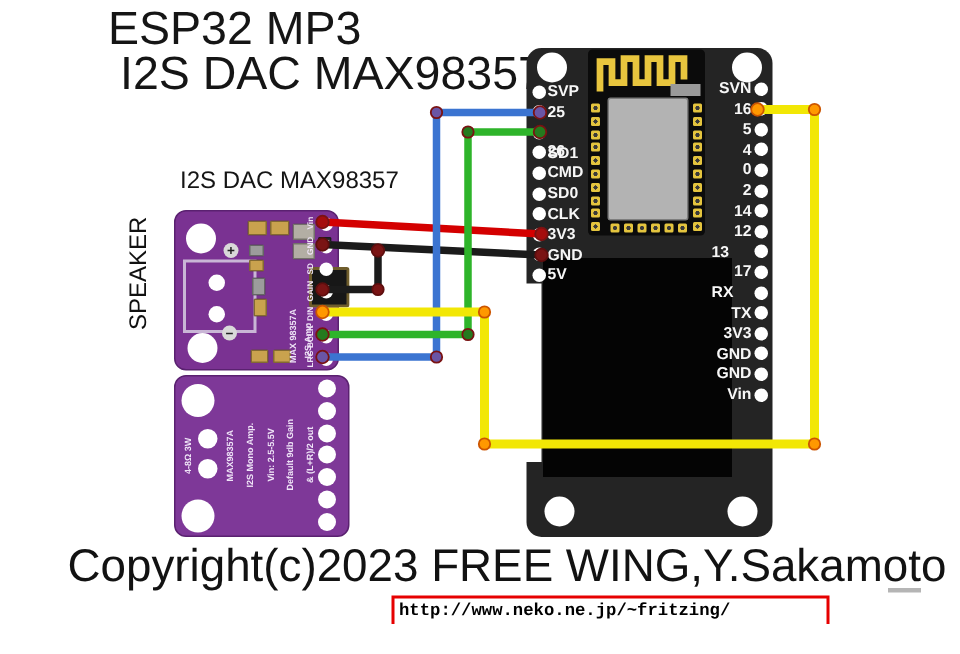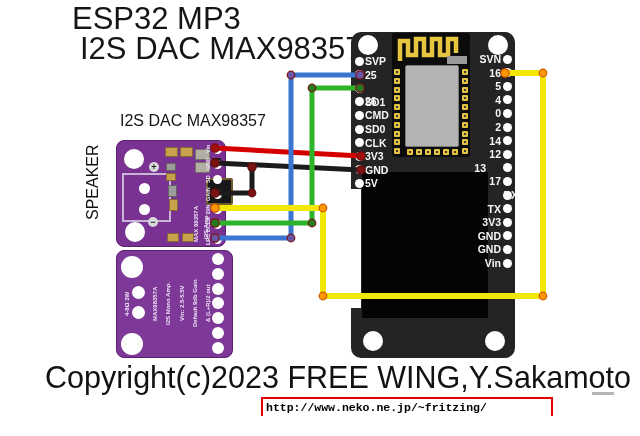--- a/index.html
+++ b/index.html
@@ -139,21 +139,21 @@
         <div class="pinlabel r" style="left: 106px; top: 89px;">2</div>
         <div class="pinhole" style="left: 151.5px; top: 104.1px;"></div>
         <div class="pinlabel r" style="left: 106px; top: 102.6px;">14</div>
         <div class="pinhole" style="left: 151.5px; top: 117.7px;"></div>
         <div class="pinlabel r" style="left: 106px; top: 116.2px;">12</div>
         <div class="pinhole" style="left: 151.5px; top: 131.3px;"></div>
         <div class="pinlabel r" style="left: 91px; top: 129.8px;">13</div>
         <div class="pinhole" style="left: 151.5px; top: 144.9px;"></div>
         <div class="pinlabel r" style="left: 106px; top: 143.4px;">17</div>
         <div class="pinhole" style="left: 151.5px; top: 158.5px;"></div>
-        <div class="pinlabel r" style="left: 123px; top: 157px;">RX</div>
+        <div class="pinlabel r" style="left: 94px; top: 157px;">RX</div>
         <div class="pinhole" style="left: 151.5px; top: 172.1px;"></div>
         <div class="pinlabel r" style="left: 106px; top: 170.6px;">TX</div>
         <div class="pinhole" style="left: 151.5px; top: 185.7px;"></div>
         <div class="pinlabel r" style="left: 106px; top: 184.2px;">3V3</div>
         <div class="pinhole" style="left: 151.5px; top: 199.3px;"></div>
         <div class="pinlabel r" style="left: 106px; top: 197.8px;">GND</div>
         <div class="pinhole" style="left: 151.5px; top: 212.9px;"></div>
         <div class="pinlabel r" style="left: 106px; top: 211.4px;">GND</div>
         <div class="pinhole" style="left: 151.5px; top: 226.5px;"></div>
         <div class="pinlabel r" style="left: 106px; top: 225px;">Vin</div>

